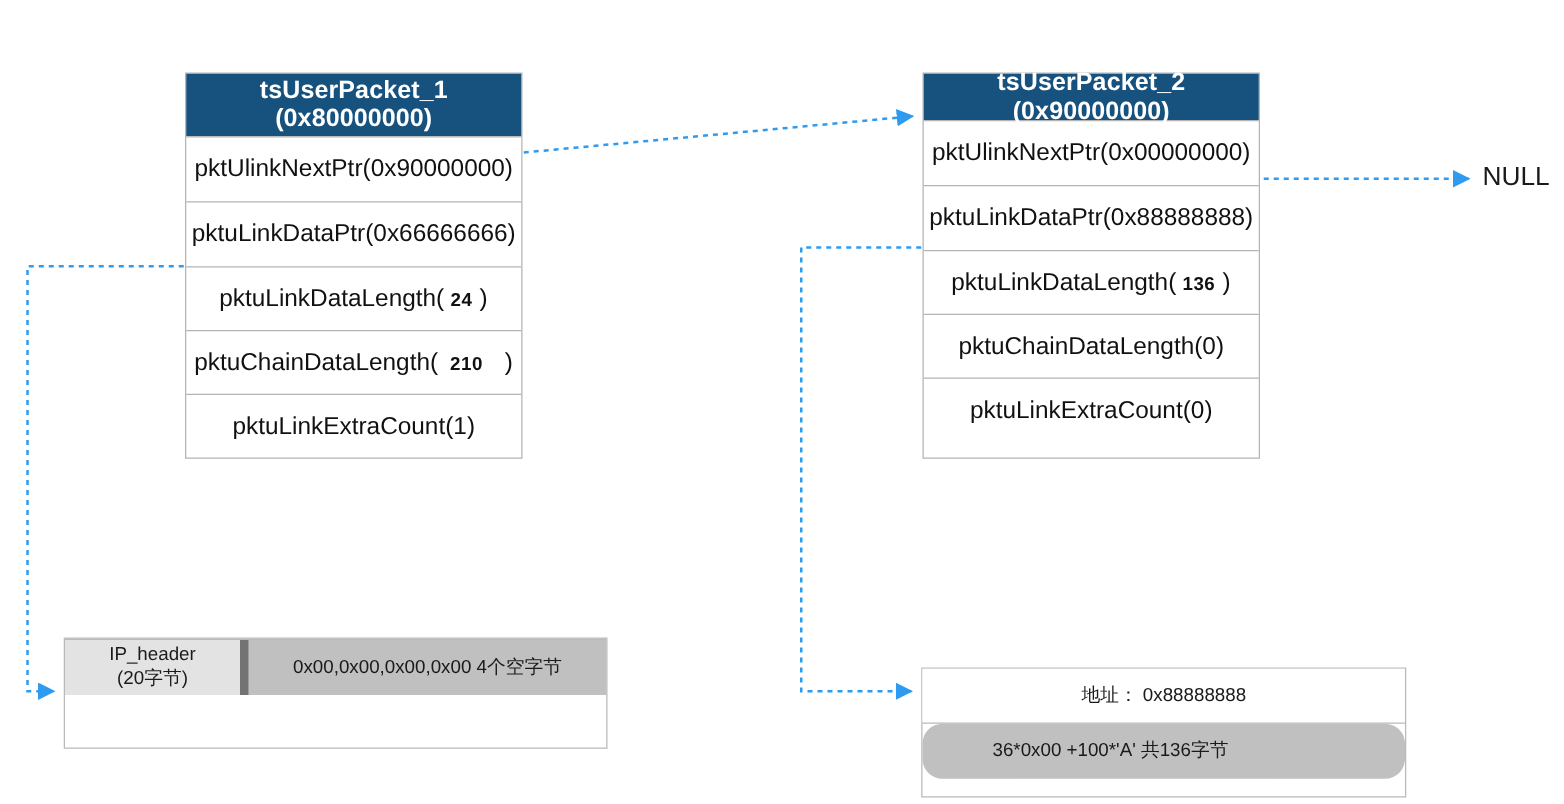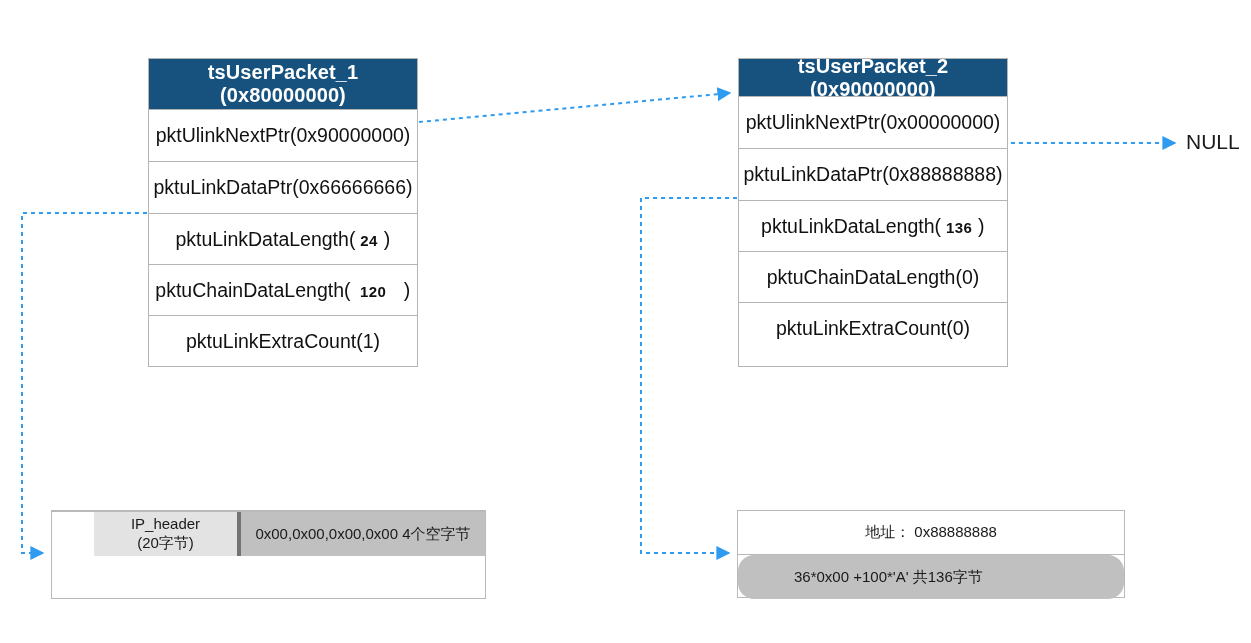--- a/index.html
+++ b/index.html
@@ -101,22 +101,21 @@
     flex-direction: column;
     align-items: center;
     justify-content: center;
     font-size: 15px;
     line-height: 1.25;
     color: #1a1a1a;
     white-space: pre;
   }
   .seg-header {
     background: #e3e3e3;
-    border-right: 4px solid #737373;
-    margin-left: 42px;
+    border-right: 7px solid #737373;
   }
   .seg-data {
     background: #c0c0c0;
   }
 
   
   .null-label {
     position: absolute;
     font-size: 21px;
     color: #1a1a1a;
@@ -154,21 +153,21 @@
       <span class="line2">(0x66666666)</span>
     </div>
 
     <div class="struct-row" style="height:51px;">
       <span class="line1">pktuLinkDataLength</span>
       <span class="line2 val-small"><span class="paren">(</span>&nbsp;<span>24</span><span class="paren">&nbsp;)</span></span>
     </div>
 
     <div class="struct-row" style="height:51px;">
       <span class="line1">pktuChainDataLength</span>
-      <span class="line2 val-small"><span class="paren">(</span>&nbsp;&nbsp;<span>120</span><span class="paren">&nbsp;&nbsp;&nbsp;)</span></span>
+      <span class="line2 val-small"><span class="paren">(</span>&nbsp;&nbsp;<span>210</span><span class="paren">&nbsp;&nbsp;&nbsp;)</span></span>
     </div>
 
     <div class="struct-row" style="height:51px; border-bottom:none;">
       <span class="line1">pktuLinkExtraCount</span>
       <span class="line2">(1)</span>
     </div>
   </div>
 
   <div class="struct" id="struct-2" style="left:738px; top:58px; width:270px; height:309px;">
     <div class="struct-header" style="height:37px;">
@@ -207,21 +206,21 @@
       <div class="mem-seg seg-header" style="width:147px;">
         <span>IP_header</span>
         <span>(20字节)</span>
       </div>
       <div class="mem-seg seg-data" style="flex:1;">
         <span>0x00,0x00,0x00,0x00 4个空字节</span>
       </div>
     </div>
   </div>
 
-  <div class="membuf" id="buffer-2" style="left:737px; top:510px; width:388px; height:88px;">
+  <div class="membuf" id="buffer-2" style="left:737px; top:534px; width:388px; height:104px;">
     <div class="mem-title" style="height:43px;">地址： 0x88888888</div>
     <div class="mem-body">
       <div class="mem-seg seg-data" style="flex:1; justify-content:center; align-items:flex-start; padding-left:56px;border-radius:16px;">
         <span>36*0x00 +100*'A' 共136字节</span>
       </div>
     </div>
   </div>
 
   <div class="null-label" style="left:1186px; top:131px;">NULL</div>
 

